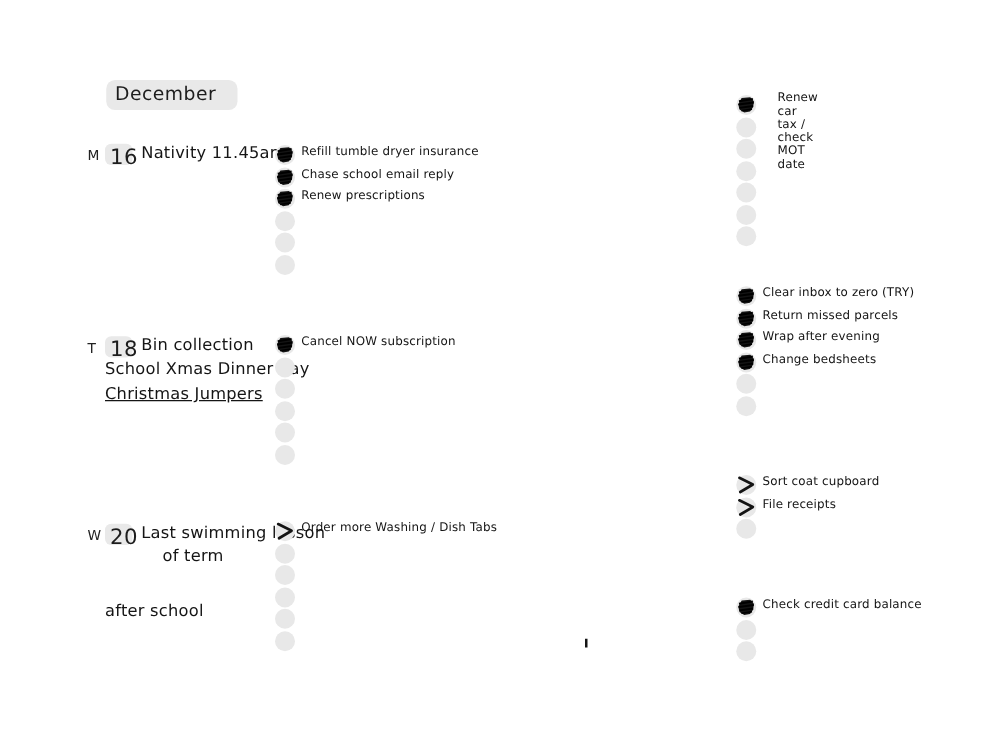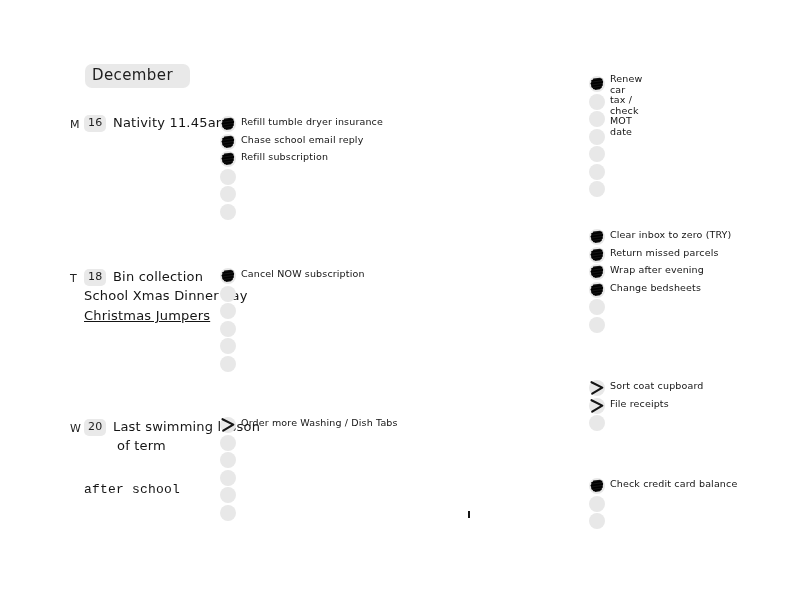--- a/index.html
+++ b/index.html
@@ -42,34 +42,34 @@
     position:absolute;left:70px;top:4px;
     font-size:11px;color:#222;
   }
   .date-chip{
     position:absolute;left:84px;top:1px;
     min-width:22px;height:17px;
     background:#e9e9e9;border-radius:5px;
   }
   .date-num{
     position:absolute;left:88px;top:2px;
-    font-size:11px;color:#1d1d1d;
+    font-size:17px;color:#1d1d1d;
     letter-spacing:.3px;
   }
   .event-title{
     position:absolute;left:113px;top:1px;
     font-size:13px;color:#151515;
     letter-spacing:.2px;white-space:nowrap;
   }
   .event-line{
     position:absolute;left:113px;
     font-size:13px;color:#151515;
     letter-spacing:.2px;white-space:nowrap;
   }
-  .event-line.indent{left:117px;}
+  .event-line.indent{left:130px;}
   .event-line.flush{left:84px;}
 
   
   .rail{position:absolute;}
   .rail-row{position:relative;height:17.5px;}
   .marker{
     position:absolute;left:0;top:0;
     width:16px;height:16px;
   }
   .bubble{
@@ -77,21 +77,21 @@
     width:16px;height:16px;border-radius:50%;
     background:#e8e8e8;
   }
   .marker svg{position:absolute;left:0;top:0;display:block;}
   .task-text{
     position:absolute;left:21px;top:1px;
     font-size:9.5px;color:#141414;
     letter-spacing:.15px;white-space:nowrap;
     line-height:10.5px;
   }
-  .task-text.two-line{top:-2px;white-space:pre-line;}
+  .task-text.two-line{top:-2px;white-space:pre-line;margin-left:12px;}
 
   .tick-mark{
     position:absolute;
     left:468px;top:511px;
     width:2px;height:7px;background:#151515;
   }
 </style>
 </head>
 <body>
 
@@ -120,21 +120,21 @@
         <div class="event-line flush" style="top: 40px; text-decoration: underline;">Christmas Jumpers</div>
       </div>
       <div class="day" style="top: 418px;">
         <div class="day-head">
           <span class="dow">W</span>
           <span class="date-chip"></span>
           <span class="date-num">20</span>
           <span class="event-title">Last swimming lesson</span>
         </div>
         <div class="event-line indent" style="top: 20px;">of term</div>
-        <div class="event-line flush" style="top: 64px; font-family: Liberation Mono, monospace;">after school</div>
+        <div class="event-line flush" style="top: 64px;">after school</div>
       </div>
     </div>
   <div class="col col-right">
       <div class="day" style="top: 78px;">
         <div class="day-head"></div>
       </div>
       <div class="day" style="top: 230px;">
         <div class="day-head"></div>
       </div>
       <div class="day" style="top: 381px;">
@@ -178,21 +178,21 @@
         <span class="marker">
           <span class="bubble"></span>
           <svg width="16" height="16" viewBox="0 0 16 16">
             <path d="M4.3 2.4 L11.2 1.7 L14.1 4.9 L13.6 9.6 L11.0 13.2 L6.4 13.9 L2.6 11.6 L1.6 7.4 Z" fill="#141414"></path>
             <path d="M2.2 5.0 L13.3 3.2" stroke="#000" stroke-width="1.6"></path>
             <path d="M1.9 7.6 L14.0 6.0" stroke="#000" stroke-width="1.6"></path>
             <path d="M2.6 10.3 L13.4 8.8" stroke="#000" stroke-width="1.6"></path>
             <path d="M4.1 12.6 L12.6 11.3" stroke="#000" stroke-width="1.4"></path>
           </svg>
         </span>
-        <span class="task-text">Refill subscription</span>
+        <span class="task-text">Renew prescriptions</span>
       </div>
       <div class="rail-row">
         <span class="marker">
           <span class="bubble"></span>
         </span>
       </div>
       <div class="rail-row">
         <span class="marker">
           <span class="bubble"></span>
         </span>

